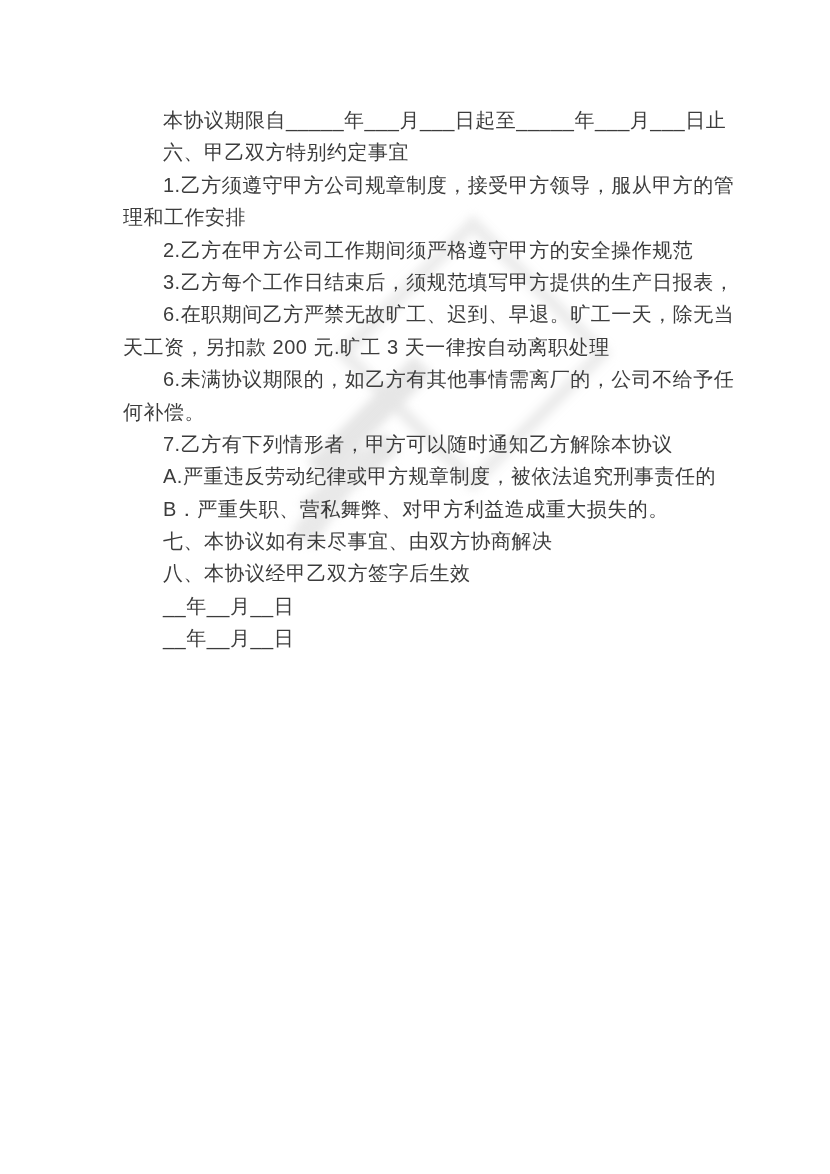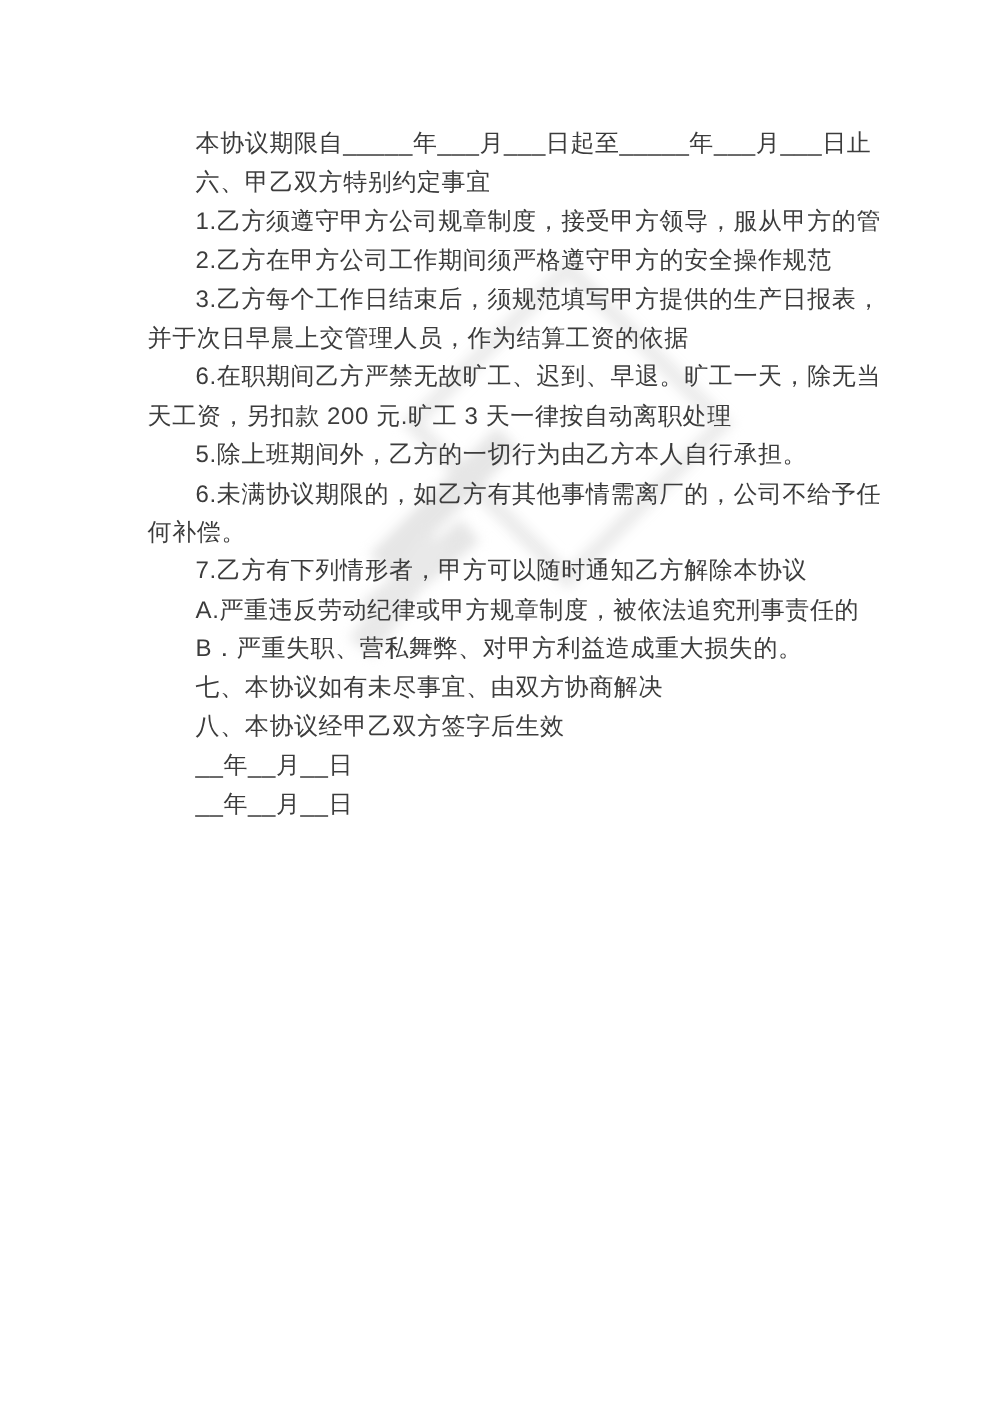--- a/index.html
+++ b/index.html
@@ -132,26 +132,25 @@
   <div class="wm wm-bottom">
     <div class="diamond"></div>
     <div class="glyph1"></div>
     <div class="glyph2"></div>
   </div>
 
   <div class="doc">
     <div class="line indent">本协议期限自_____年___月___日起至_____年___月___日止</div>
     <div class="line indent">六、甲乙双方特别约定事宜</div>
     <div class="line indent">1.乙方须遵守甲方公司规章制度，接受甲方领导，服从甲方的管</div>
+    <div class="line">理和工作安排</div>
     <div class="line indent">2.乙方在甲方公司工作期间须严格遵守甲方的安全操作规范</div>
     <div class="line indent">3.乙方每个工作日结束后，须规范填写甲方提供的生产日报表，</div>
-    <div class="line">并于次日早晨上交管理人员，作为结算工资的依据</div>
     <div class="line indent">6.在职期间乙方严禁无故旷工、迟到、早退。旷工一天，除无当</div>
     <div class="line">天工资，另扣款 200 元.旷工 3 天一律按自动离职处理</div>
-    <div class="line indent">5.除上班期间外，乙方的一切行为由乙方本人自行承担。</div>
     <div class="line indent">6.未满协议期限的，如乙方有其他事情需离厂的，公司不给予任</div>
     <div class="line">何补偿。</div>
     <div class="line indent">7.乙方有下列情形者，甲方可以随时通知乙方解除本协议</div>
     <div class="line indent">A.严重违反劳动纪律或甲方规章制度，被依法追究刑事责任的</div>
     <div class="line indent">B．严重失职、营私舞弊、对甲方利益造成重大损失的。</div>
     <div class="line indent">七、本协议如有未尽事宜、由双方协商解决</div>
     <div class="line indent">八、本协议经甲乙双方签字后生效</div>
     <div class="line indent">__年__月__日</div>
     <div class="line indent">__年__月__日</div>
   </div>

